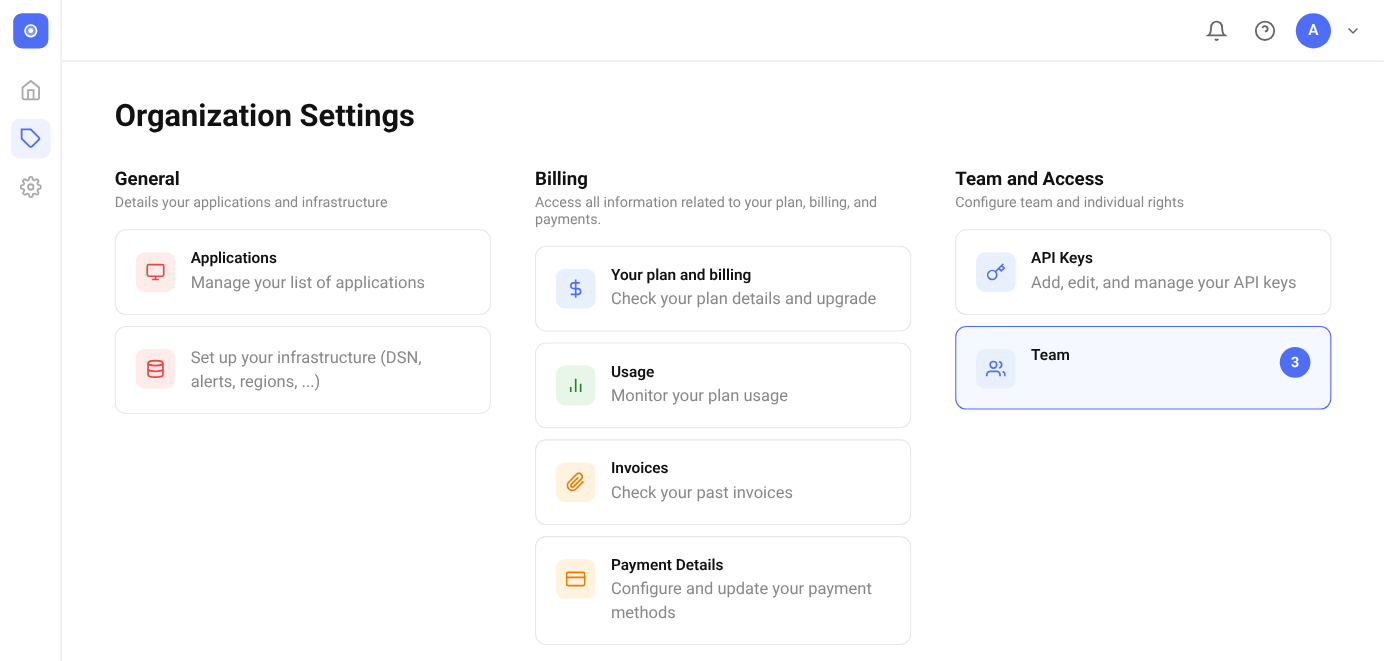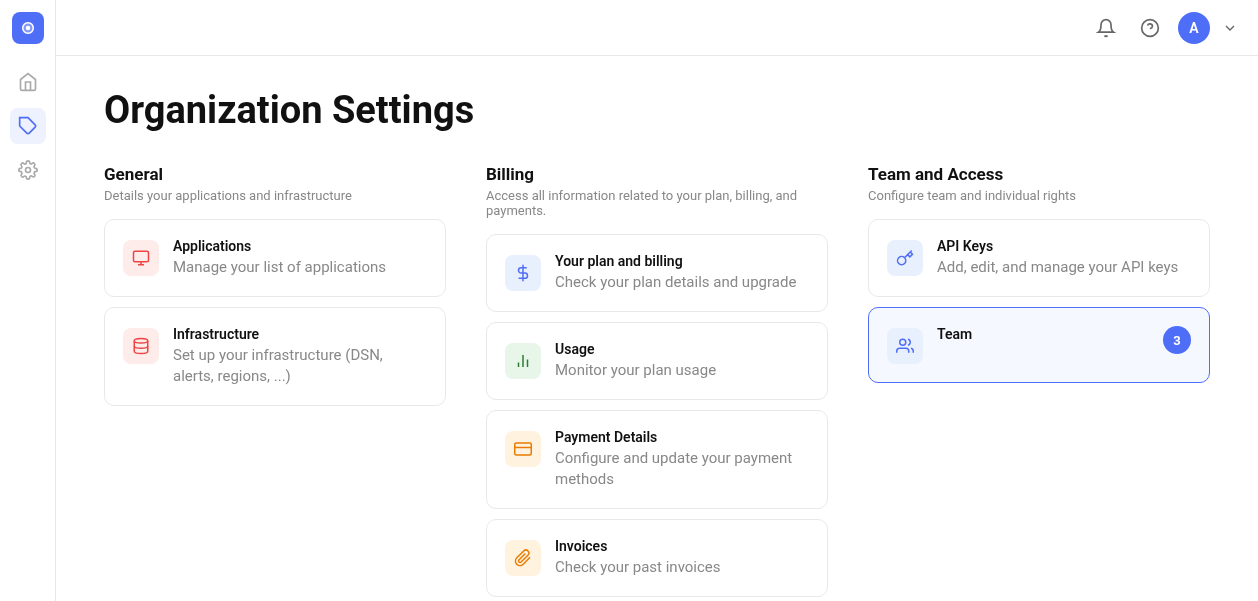--- a/index.html
+++ b/index.html
@@ -74,21 +74,21 @@
     }
     .avatar-chevron svg { width: 16px; height: 16px; }
 
     
     .content {
       flex: 1;
       overflow-y: auto;
       padding: 32px 48px;
     }
     .page-title {
-      font-size: 38px;
+      font-size: 28px;
       font-weight: 700;
       color: #111;
       margin-bottom: 32px;
     }
 
     
     .sections-grid {
       display: grid;
       grid-template-columns: 1fr 1fr 1fr;
       gap: 40px;
@@ -238,21 +238,20 @@
 
         <div class="card">
           <div class="card-icon red">
             <svg viewBox="0 0 24 24" fill="none" stroke="currentColor" stroke-width="2">
                 <ellipse cx="12" cy="5" rx="9" ry="3"></ellipse>
                 <path d="M21 12c0 1.66-4 3-9 3s-9-1.34-9-3"></path>
                 <path d="M3 5v14c0 1.66 4 3 9 3s9-1.34 9-3V5"></path>
               </svg>
           </div>
           <div class="card-text">
-            <div class="card-title">Infrastructure</div>
             <div class="card-desc">Set up your infrastructure (DSN, alerts, regions, ...)</div>
           </div>
         </div>
       </div>
 
       <div>
         <div class="section-heading">Billing</div>
         <div class="section-subtitle">Access all information related to your plan, billing, and payments.</div>
 
         <div class="card">
@@ -278,39 +277,39 @@
           </div>
           <div class="card-text">
             <div class="card-title">Usage</div>
             <div class="card-desc">Monitor your plan usage</div>
           </div>
         </div>
 
         <div class="card">
           <div class="card-icon orange">
             <svg viewBox="0 0 24 24" fill="none" stroke="currentColor" stroke-width="2">
+                <path d="M21.44 11.05l-9.19 9.19a6 6 0 01-8.49-8.49l9.19-9.19a4 4 0 015.66 5.66l-9.2 9.19a2 2 0 01-2.83-2.83l8.49-8.48"></path>
+              </svg>
+          </div>
+          <div class="card-text">
+            <div class="card-title">Invoices</div>
+            <div class="card-desc">Check your past invoices</div>
+          </div>
+        </div>
+
+        <div class="card">
+          <div class="card-icon orange">
+            <svg viewBox="0 0 24 24" fill="none" stroke="currentColor" stroke-width="2">
                 <rect x="1" y="4" width="22" height="16" rx="2"></rect>
                 <line x1="1" y1="10" x2="23" y2="10"></line>
               </svg>
           </div>
           <div class="card-text">
             <div class="card-title">Payment Details</div>
             <div class="card-desc">Configure and update your payment methods</div>
-          </div>
-        </div>
-
-        <div class="card">
-          <div class="card-icon orange">
-            <svg viewBox="0 0 24 24" fill="none" stroke="currentColor" stroke-width="2">
-                <path d="M21.44 11.05l-9.19 9.19a6 6 0 01-8.49-8.49l9.19-9.19a4 4 0 015.66 5.66l-9.2 9.19a2 2 0 01-2.83-2.83l8.49-8.48"></path>
-              </svg>
-          </div>
-          <div class="card-text">
-            <div class="card-title">Invoices</div>
-            <div class="card-desc">Check your past invoices</div>
           </div>
         </div>
       </div>
 
       <div>
         <div class="section-heading">Team and Access</div>
         <div class="section-subtitle">Configure team and individual rights</div>
 
         <div class="card">
           <div class="card-icon blue">

